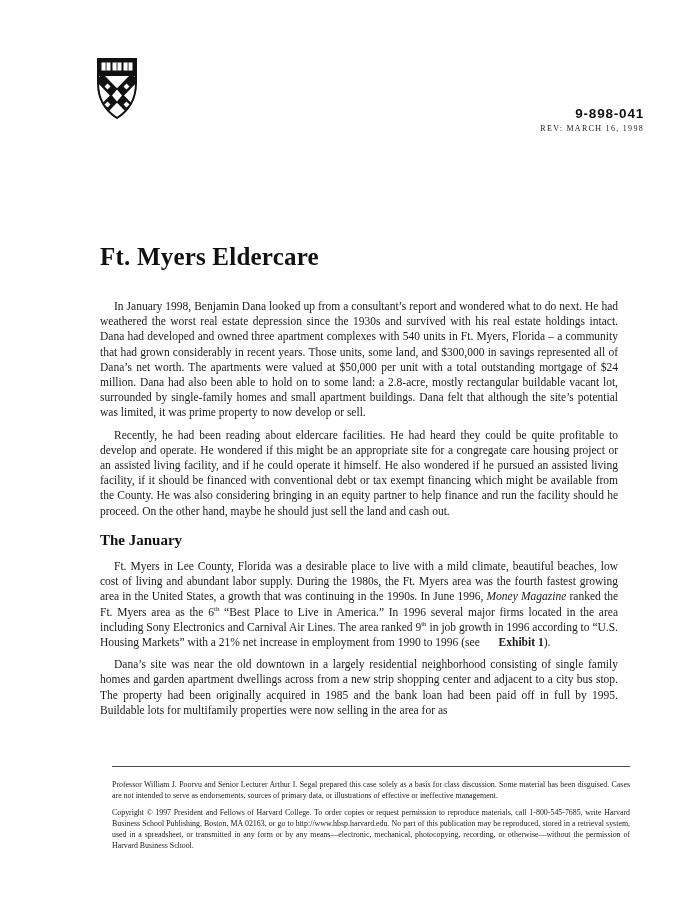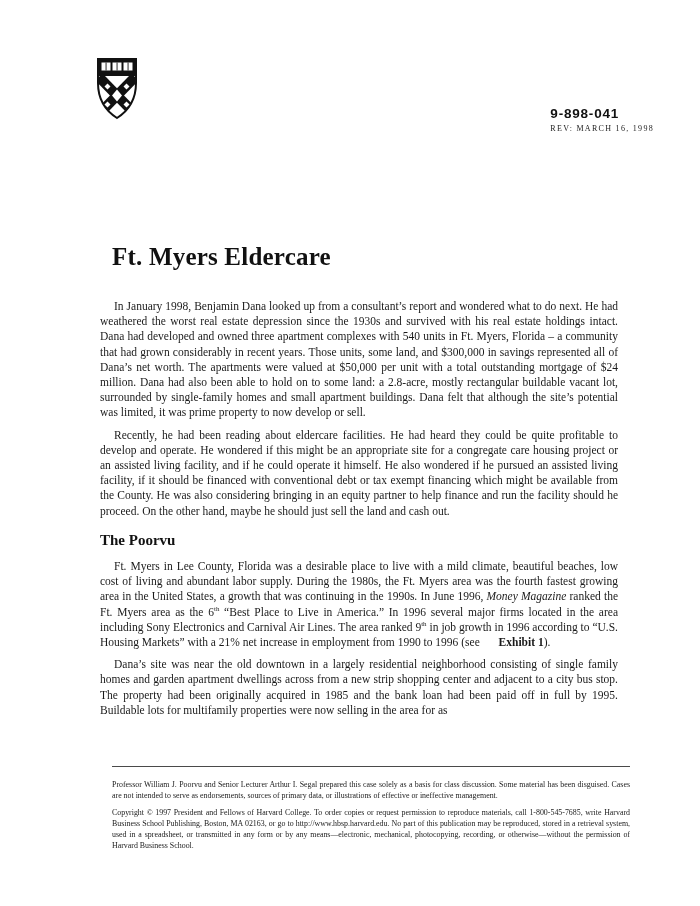--- a/index.html
+++ b/index.html
@@ -10,36 +10,36 @@
   }
   
   .logo{position:absolute;left:95px;top:57px;width:44px;height:64px;}
   .wordmark{
     position:absolute;left:230px;top:58px;height:27px;
     display:flex;align-items:center;
     font-family:"Liberation Sans",sans-serif;font-weight:bold;
     font-size:14px;letter-spacing:7px;color:#111;white-space:nowrap;
   }
   .wordmark .bar{width:2px;height:24px;background:#111;margin:0 9px 0 3px;letter-spacing:0;}
-  .case-block{position:absolute;top:106px;right:46px;}
+  .case-block{position:absolute;top:106px;right:56px;text-align:right;}
   .case-number{
     font-family:"Liberation Sans",sans-serif;font-weight:bold;
     font-size:13.5px;letter-spacing:0.8px;color:#111;
   }
   .revision{
     margin-top:3px;font-family:"Liberation Serif",serif;
     font-size:8px;letter-spacing:1.3px;color:#222;
   }
   
   .authors{
     position:absolute;left:100px;top:205px;
     font-size:8.5px;letter-spacing:1.8px;line-height:17px;color:#1a1a1a;
   }
   .doc-title{
-    position:absolute;left:112px;top:243px;
+    position:absolute;left:100px;top:243px;
     font-size:25px;font-weight:bold;letter-spacing:0.2px;color:#111;
   }
   
   .body{
     position:absolute;left:100px;top:299px;width:518px;
     font-size:11.5px;line-height:15.2px;text-align:justify;color:#1a1a1a;
   }
   .body p{margin:0 0 7px 0;text-indent:14px;}
   .body p.last{margin-bottom:0;}
   .section-heading{
@@ -95,21 +95,21 @@
     <div class="revision">REV: MARCH 16, 1998</div>
   </div>
 
 
   <div class="doc-title">Ft. Myers Eldercare</div>
 
   <div class="body">
     <p>In January 1998, Benjamin Dana looked up from a consultant’s report and wondered what to do next.  He had weathered the worst real estate depression since the 1930s and survived with his real estate holdings intact. Dana had developed and owned three apartment complexes with 540 units in Ft. Myers, Florida – a community that had grown considerably in recent years.  Those units, some land, and $300,000 in savings represented all of Dana’s net worth.  The apartments were valued at $50,000 per unit with a total outstanding mortgage of $24 million.  Dana had also been able to hold on to some land: a 2.8-acre, mostly rectangular buildable vacant lot, surrounded by single-family homes and small apartment buildings.  Dana felt that although the site’s potential was limited, it was prime property to now develop or sell.</p>
     <p>Recently, he had been reading about eldercare facilities.  He had heard they could be quite profitable to develop and operate.  He wondered if this might be an appropriate site for a congregate care housing project or an assisted living facility, and if he could operate it himself.  He also wondered if he pursued an assisted living facility, if it should be financed with conventional debt or tax exempt financing which might be available from the County.  He was also considering bringing in an equity partner to help finance and run the facility should he proceed.  On the other hand, maybe he should just sell the land and cash out.</p>
 
-    <div class="section-heading">The Poorvu</div>
+    <div class="section-heading">The January</div>
 
     <p><span>Ft. Myers in Lee County, Florida was a desirable place to live with a mild climate, beautiful beaches, low cost of living and abundant labor supply.  During the 1980s, the Ft. Myers area was the fourth fastest growing area in the United States, a growth that was continuing in the 1990s. In June 1996, </span><span class="mag">Money Magazine</span><span> ranked the Ft. Myers area as the 6</span><sup>th</sup><span> “Best Place to Live in America.”  In 1996 several major firms located in the area including Sony Electronics and Carnival Air Lines.  The area ranked 9</span><sup>th</sup><span> in job growth in 1996 according to “U.S. Housing Markets” with a 21% net increase in employment from 1990 to 1996 (see </span><span class="bold">Exhibit 1</span><span>).</span></p>
 
     <p class="last">Dana’s site was near the old downtown in a largely residential neighborhood consisting of single family homes and garden apartment dwellings across from a new strip shopping center and adjacent to a city bus stop.  The property had been originally acquired in 1985 and the bank loan had been paid off in full by 1995.  Buildable lots for multifamily properties were now selling in the area for as</p>
   </div>
 
   <div class="footer">
     <hr class="footer-rule">
     <p class="footnote">Professor William J. Poorvu and Senior Lecturer Arthur I. Segal prepared this case solely as a basis for class discussion. Some material has been disguised. Cases are not intended to serve as endorsements, sources of primary data, or illustrations of effective or ineffective management.</p>
     <p class="footnote">Copyright © 1997 President and Fellows of Harvard College.  To order copies or request permission to reproduce materials, call 1-800-545-7685, write Harvard Business School Publishing, Boston, MA 02163, or go to http://www.hbsp.harvard.edu.  No part of this publication may be reproduced, stored in a retrieval system, used in a spreadsheet, or transmitted in any form or by any means—electronic, mechanical, photocopying, recording, or otherwise—without the permission of Harvard Business School.</p>

